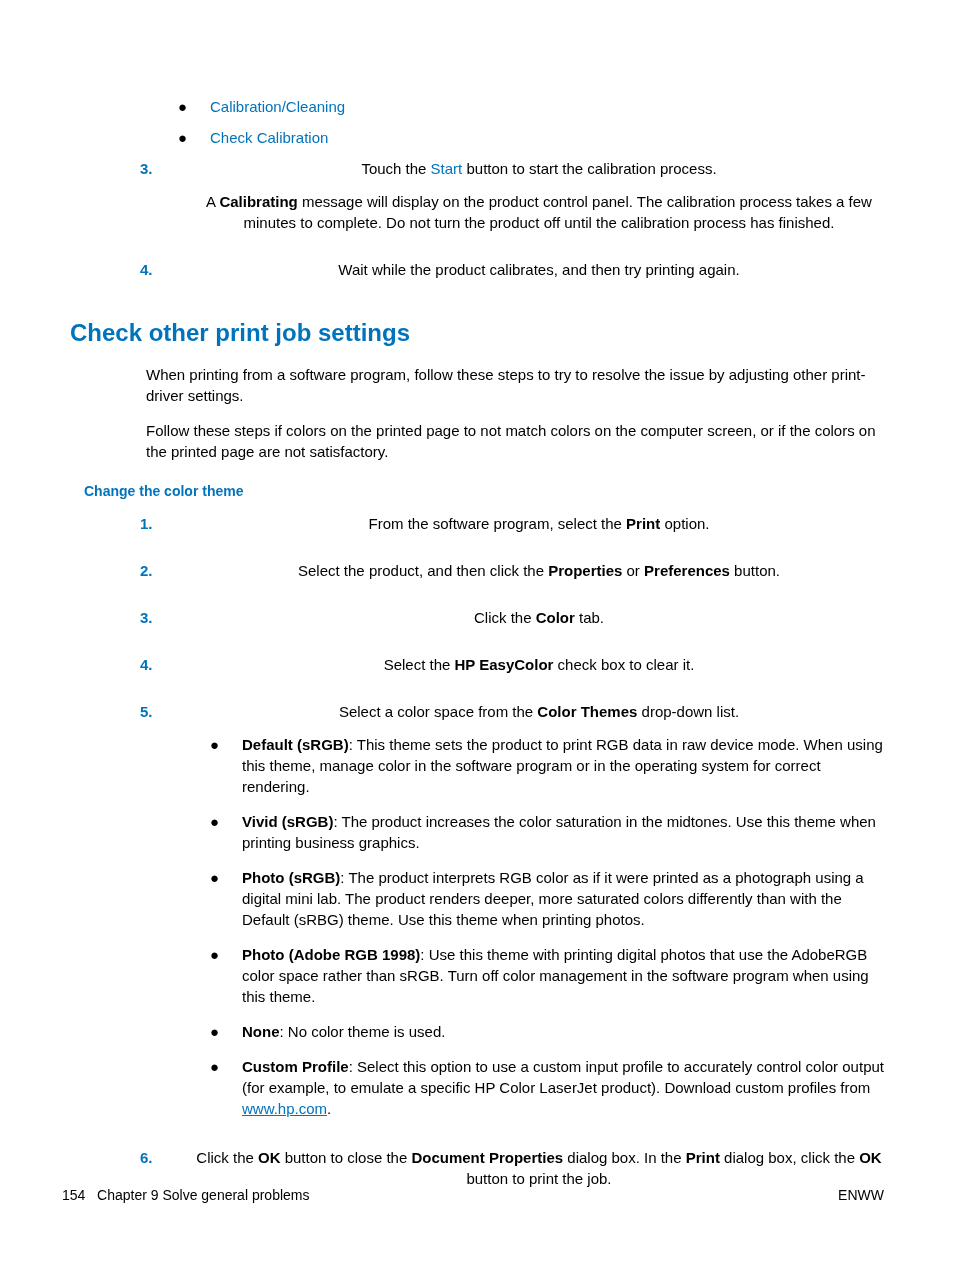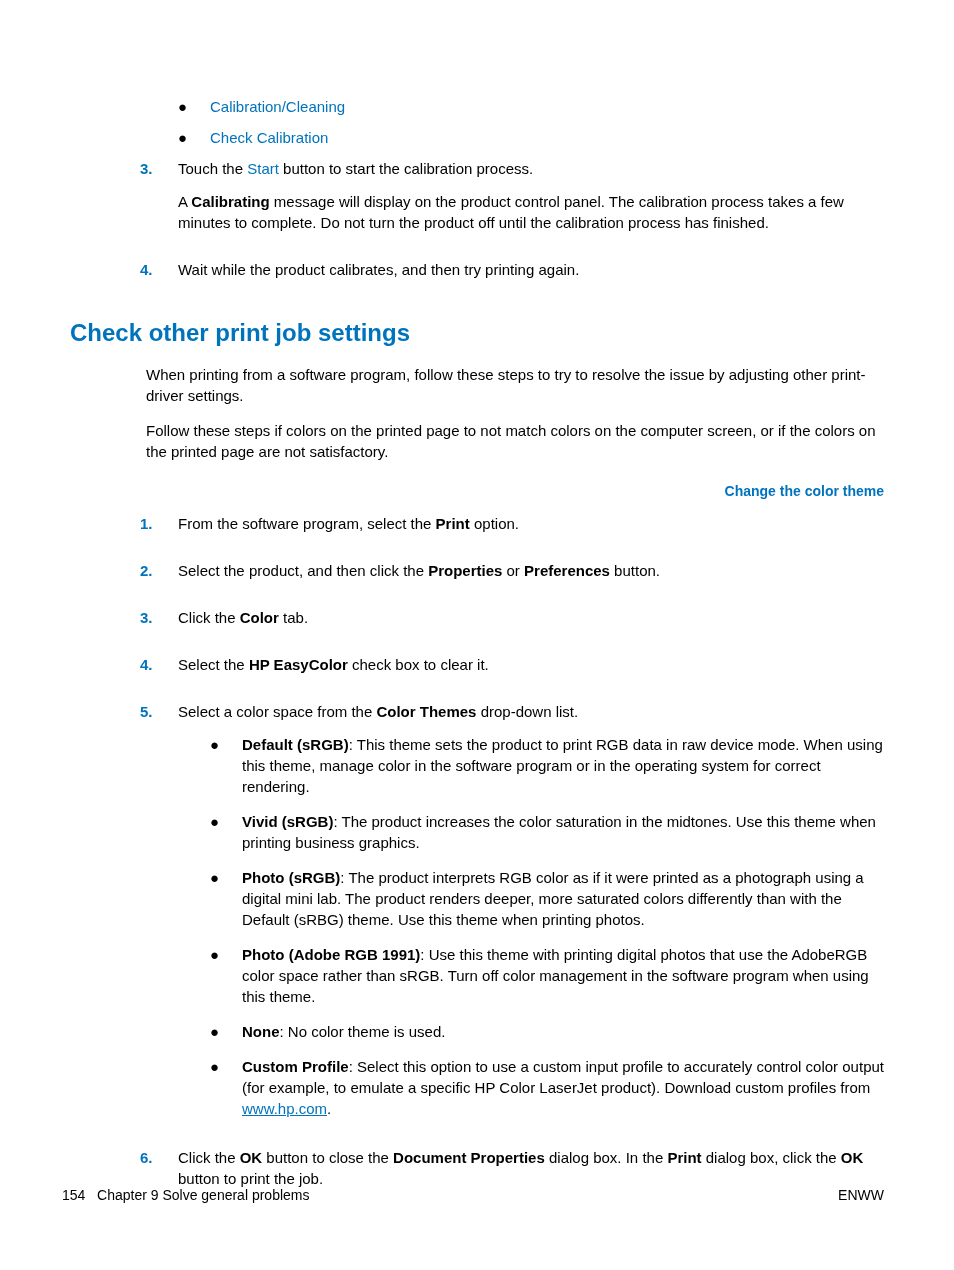--- a/index.html
+++ b/index.html
@@ -41,21 +41,22 @@
   .ol-num {
     width: 38px;
     flex-shrink: 0;
     font-weight: bold;
     color: #0073bd;
   }
   .ol-body {
     flex: 1;
   }
   .ol-body p {
-    margin: 0 0 12px 0;
+    margin: 0 0 12px 16px;
+    text-align: center;
   }
   .indent-para {
     margin-left: 76px;
     margin-top: 12px;
     margin-bottom: 14px;
   }
   h2.section {
     color: #0073bd;
     font-size: 24px;
     font-weight: bold;
@@ -65,21 +66,20 @@
     color: #0073bd;
     font-size: 17px;
     font-weight: bold;
     margin: 24px 0 12px 0;
   }
   h4.minisection {
     color: #0073bd;
     font-size: 14px;
     font-weight: bold;
     margin: 20px 0 12px 14px;
-    text-align: right;
   }
   .nested-bullets {
     margin-left: 32px;
   }
   .nested-bullets .bullet-row {
     margin-bottom: 14px;
   }
   b { font-weight: bold; }
   a.weblink {
     color: #0073bd;
@@ -181,21 +181,21 @@
         <div class="bullet-row">
           <span class="bullet">●</span>
           <span><b>Vivid (sRGB)</b><span>: The product increases the color saturation in the midtones. Use this theme when printing business graphics.</span></span>
         </div>
         <div class="bullet-row">
           <span class="bullet">●</span>
           <span><b>Photo (sRGB)</b><span>: The product interprets RGB color as if it were printed as a photograph using a digital mini lab. The product renders deeper, more saturated colors differently than with the Default (sRBG) theme. Use this theme when printing photos.</span></span>
         </div>
         <div class="bullet-row">
           <span class="bullet">●</span>
-          <span><b>Photo (Adobe RGB 1991)</b><span>: Use this theme with printing digital photos that use the AdobeRGB color space rather than sRGB. Turn off color management in the software program when using this theme.</span></span>
+          <span><b>Photo (Adobe RGB 1998)</b><span>: Use this theme with printing digital photos that use the AdobeRGB color space rather than sRGB. Turn off color management in the software program when using this theme.</span></span>
         </div>
         <div class="bullet-row">
           <span class="bullet">●</span>
           <span><b>None</b><span>: No color theme is used.</span></span>
         </div>
         <div class="bullet-row">
           <span class="bullet">●</span>
           <span><b>Custom Profile</b><span>: Select this option to use a custom input profile to accurately control color output (for example, to emulate a specific HP Color LaserJet product). Download custom profiles from </span><a class="weblink">www.hp.com</a><span>.</span></span>
         </div>
       </div>

